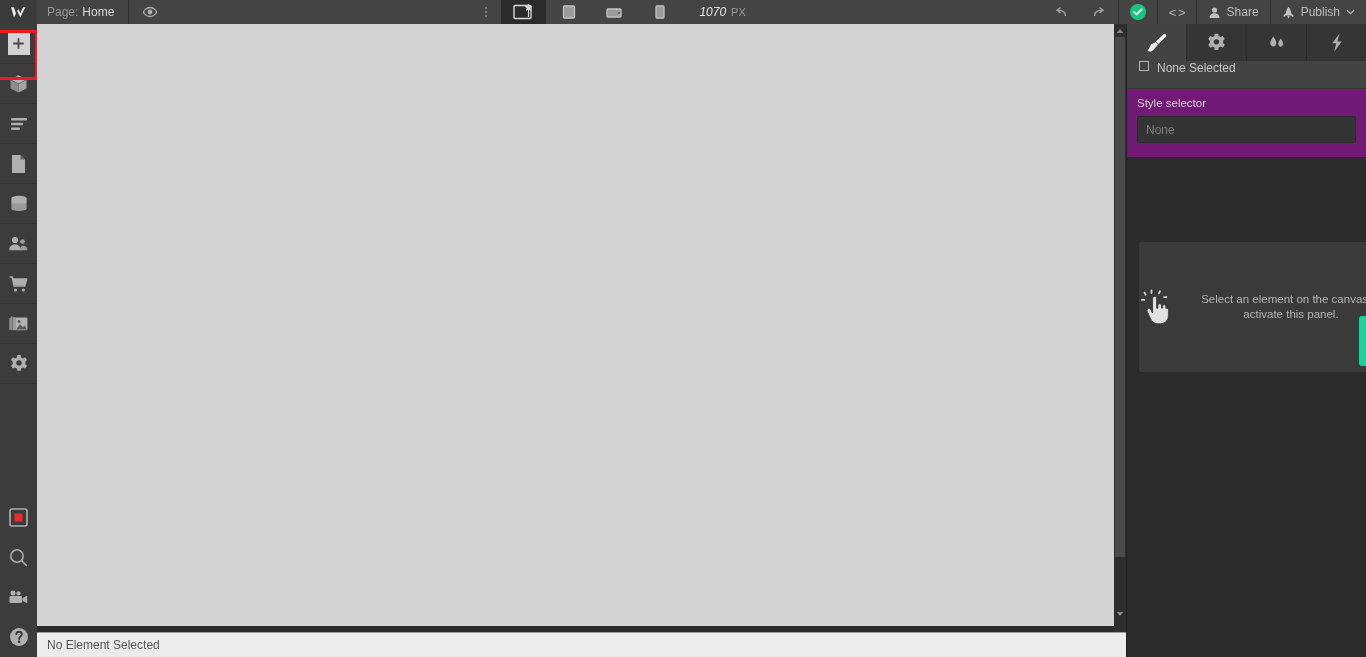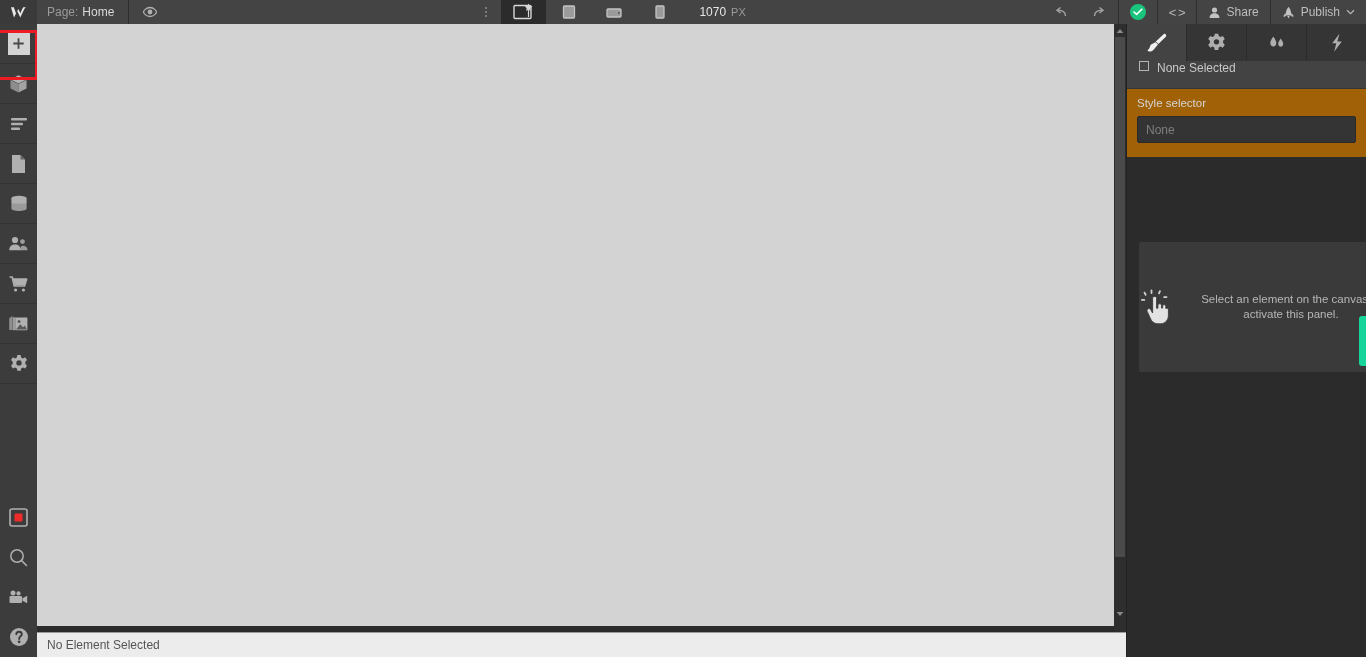--- a/index.html
+++ b/index.html
@@ -47,21 +47,21 @@
   .bp {
     width: 45px; height: 24px;
     display: flex; align-items: center; justify-content: center;
     position: relative;
   }
   .bp.active { background: #2b2b2b; }
 
   .tb-size {
     color: #cfcfcf; font-size: 12px; margin-left: 18px; white-space: nowrap;
   }
-  .tb-size .num { color: #e6e6e6; }
+  .tb-size .num { color: #e6e6e6; font-style: italic; }
   .tb-size .unit { color: #9b9b9b; font-size: 11px; margin-left: 5px; }
 
   .tb-right {
     position: absolute; right: 0; top: 0; height: 24px;
     display: flex; align-items: center;
   }
   .tb-btn {
     height: 24px; display: flex; align-items: center; justify-content: center;
     padding: 0 11px; color: #bdbdbd; font-size: 12px; gap: 6px;
     white-space: nowrap;
@@ -160,21 +160,21 @@
     display: flex; align-items: flex-start; gap: 8px;
     padding: 0 12px;
     border-bottom: 1px solid #363636;
     color: #c8c8c8; font-size: 12px;
   }
   .sel-sq {
     width: 10px; height: 10px; border: 1px solid #b5b5b5; flex: 0 0 auto;
   }
 
   .rp-style {
-    background: #a16207; padding: 8px 10px 14px 10px;
+    background: #701a75; padding: 8px 10px 14px 10px;
   }
   .rp-style-label {
     color: #d4d4d4; font-size: 11.5px; margin-bottom: 7px;
   }
   .rp-style-input {
     height: 27px; background: #343434;
     border: 1px solid #2a2a2a; border-radius: 2px;
     display: flex; align-items: center; padding: 0 8px;
     color: #7e7e7e; font-size: 12px;
   }

